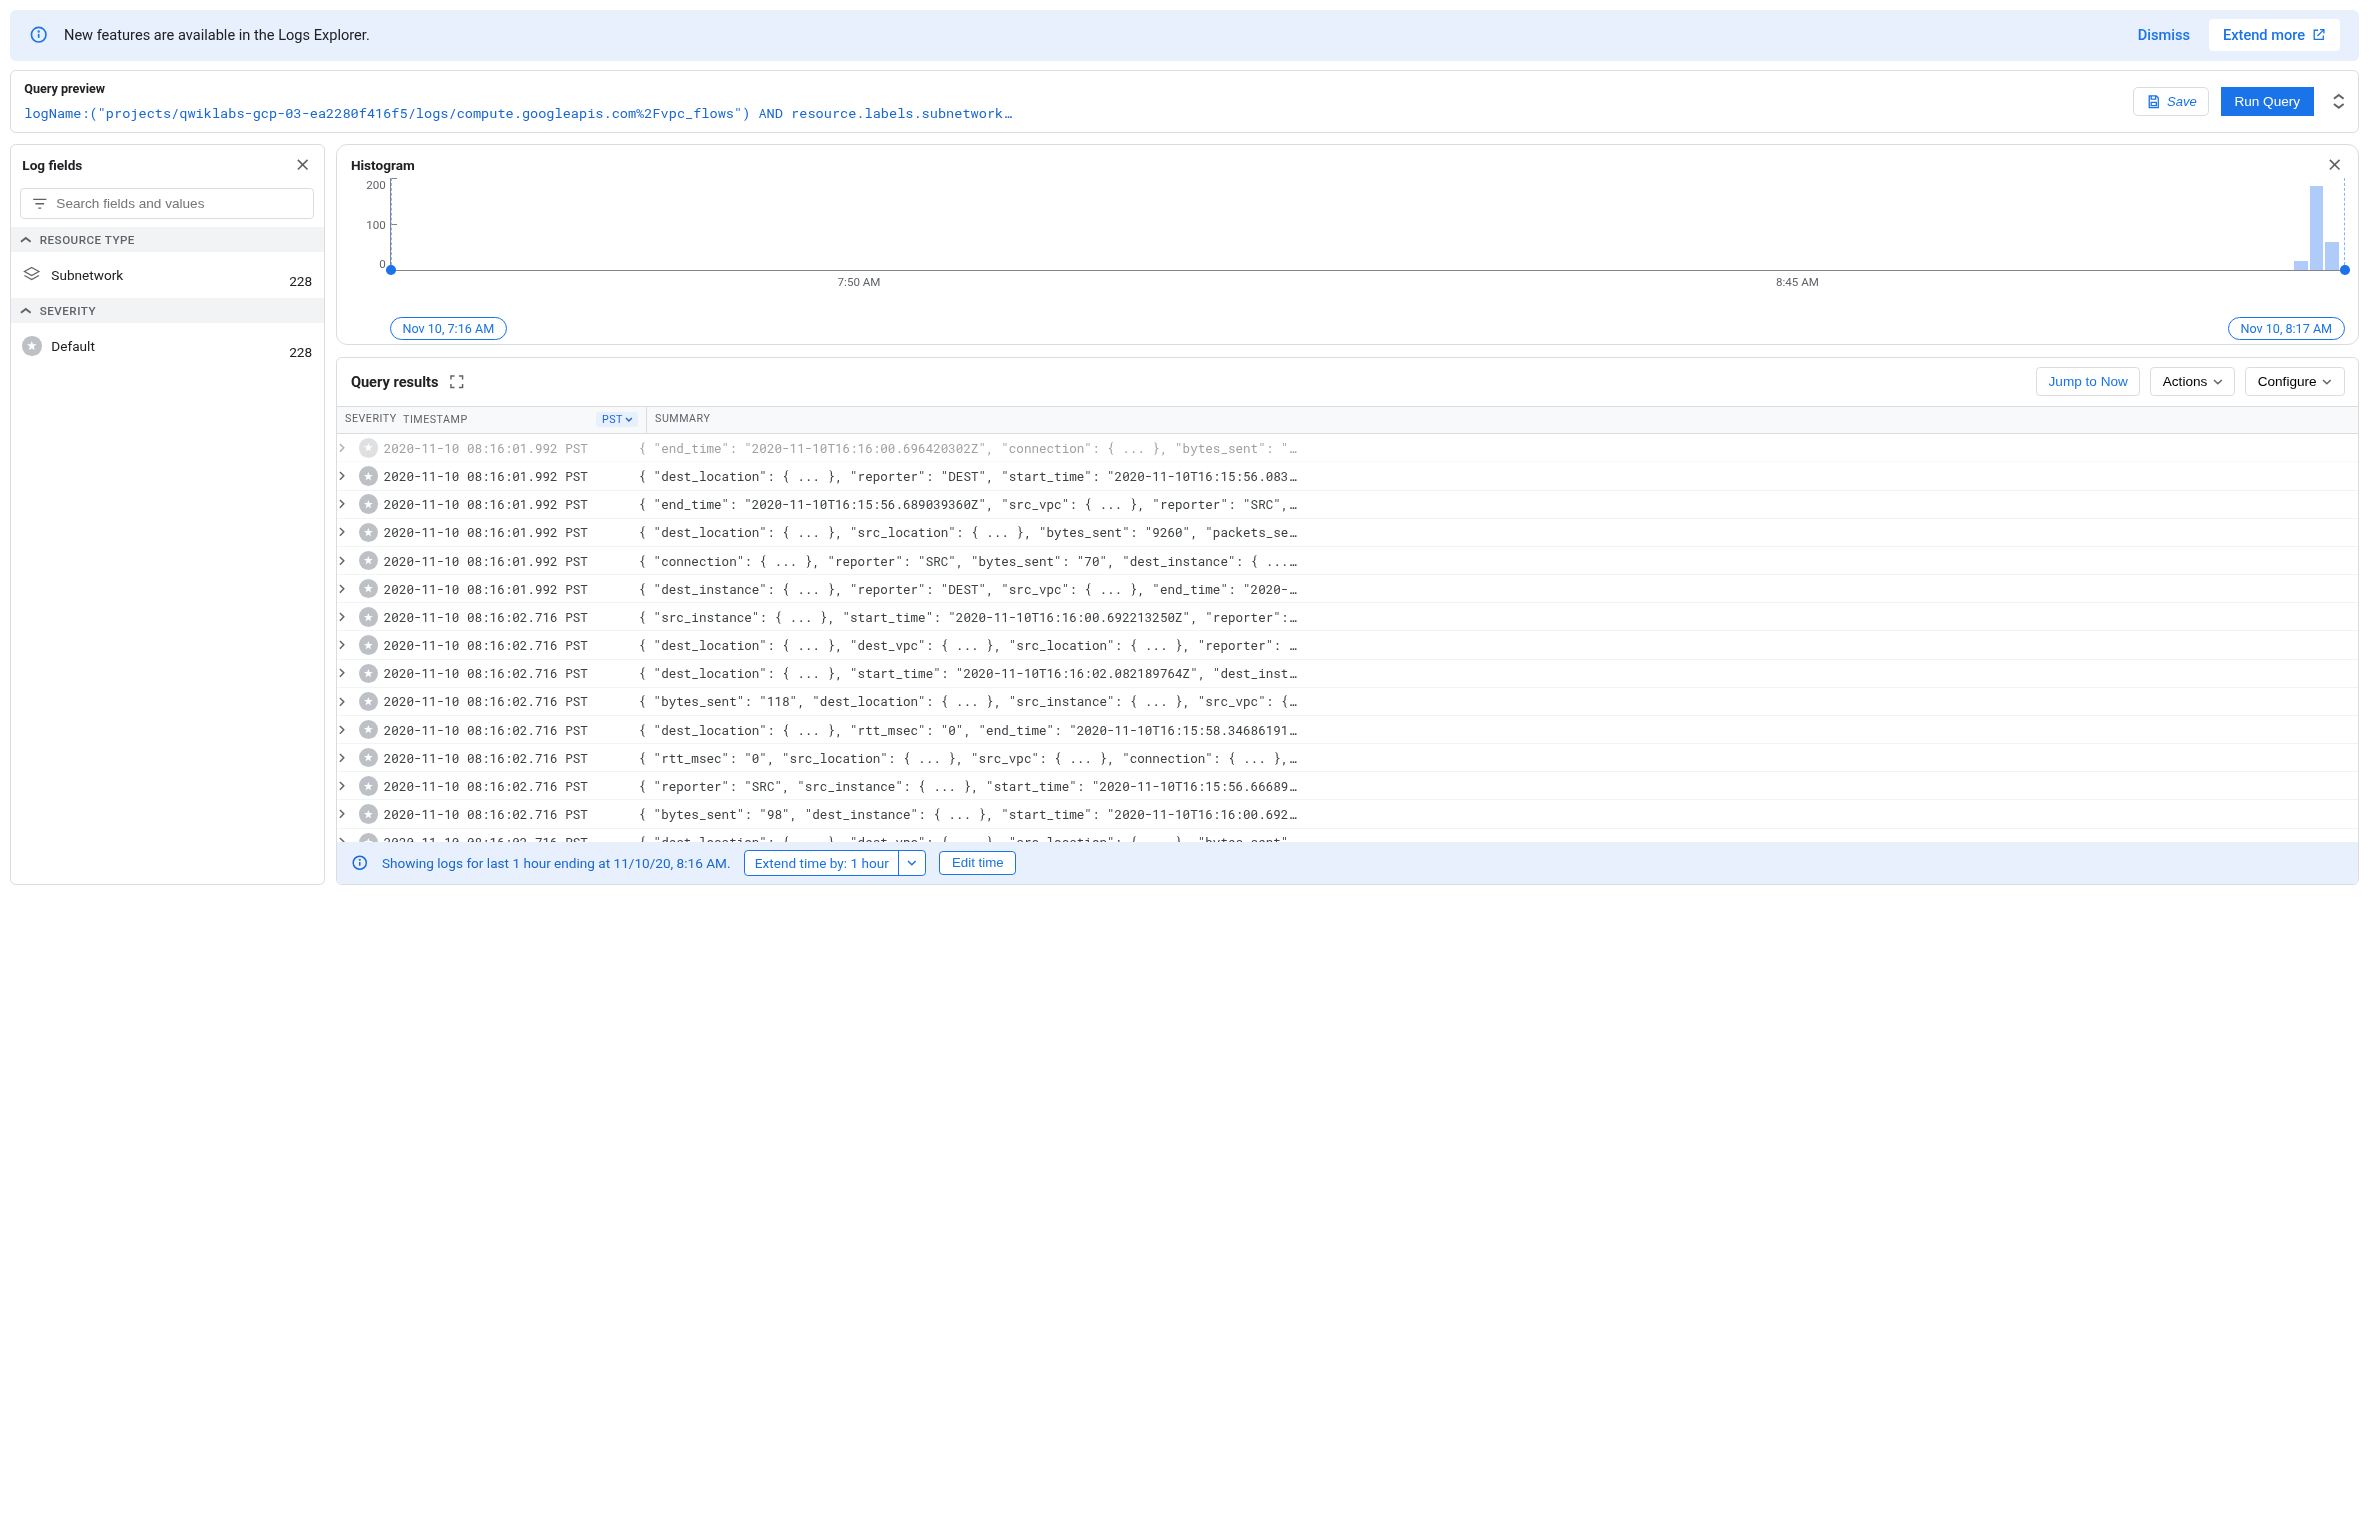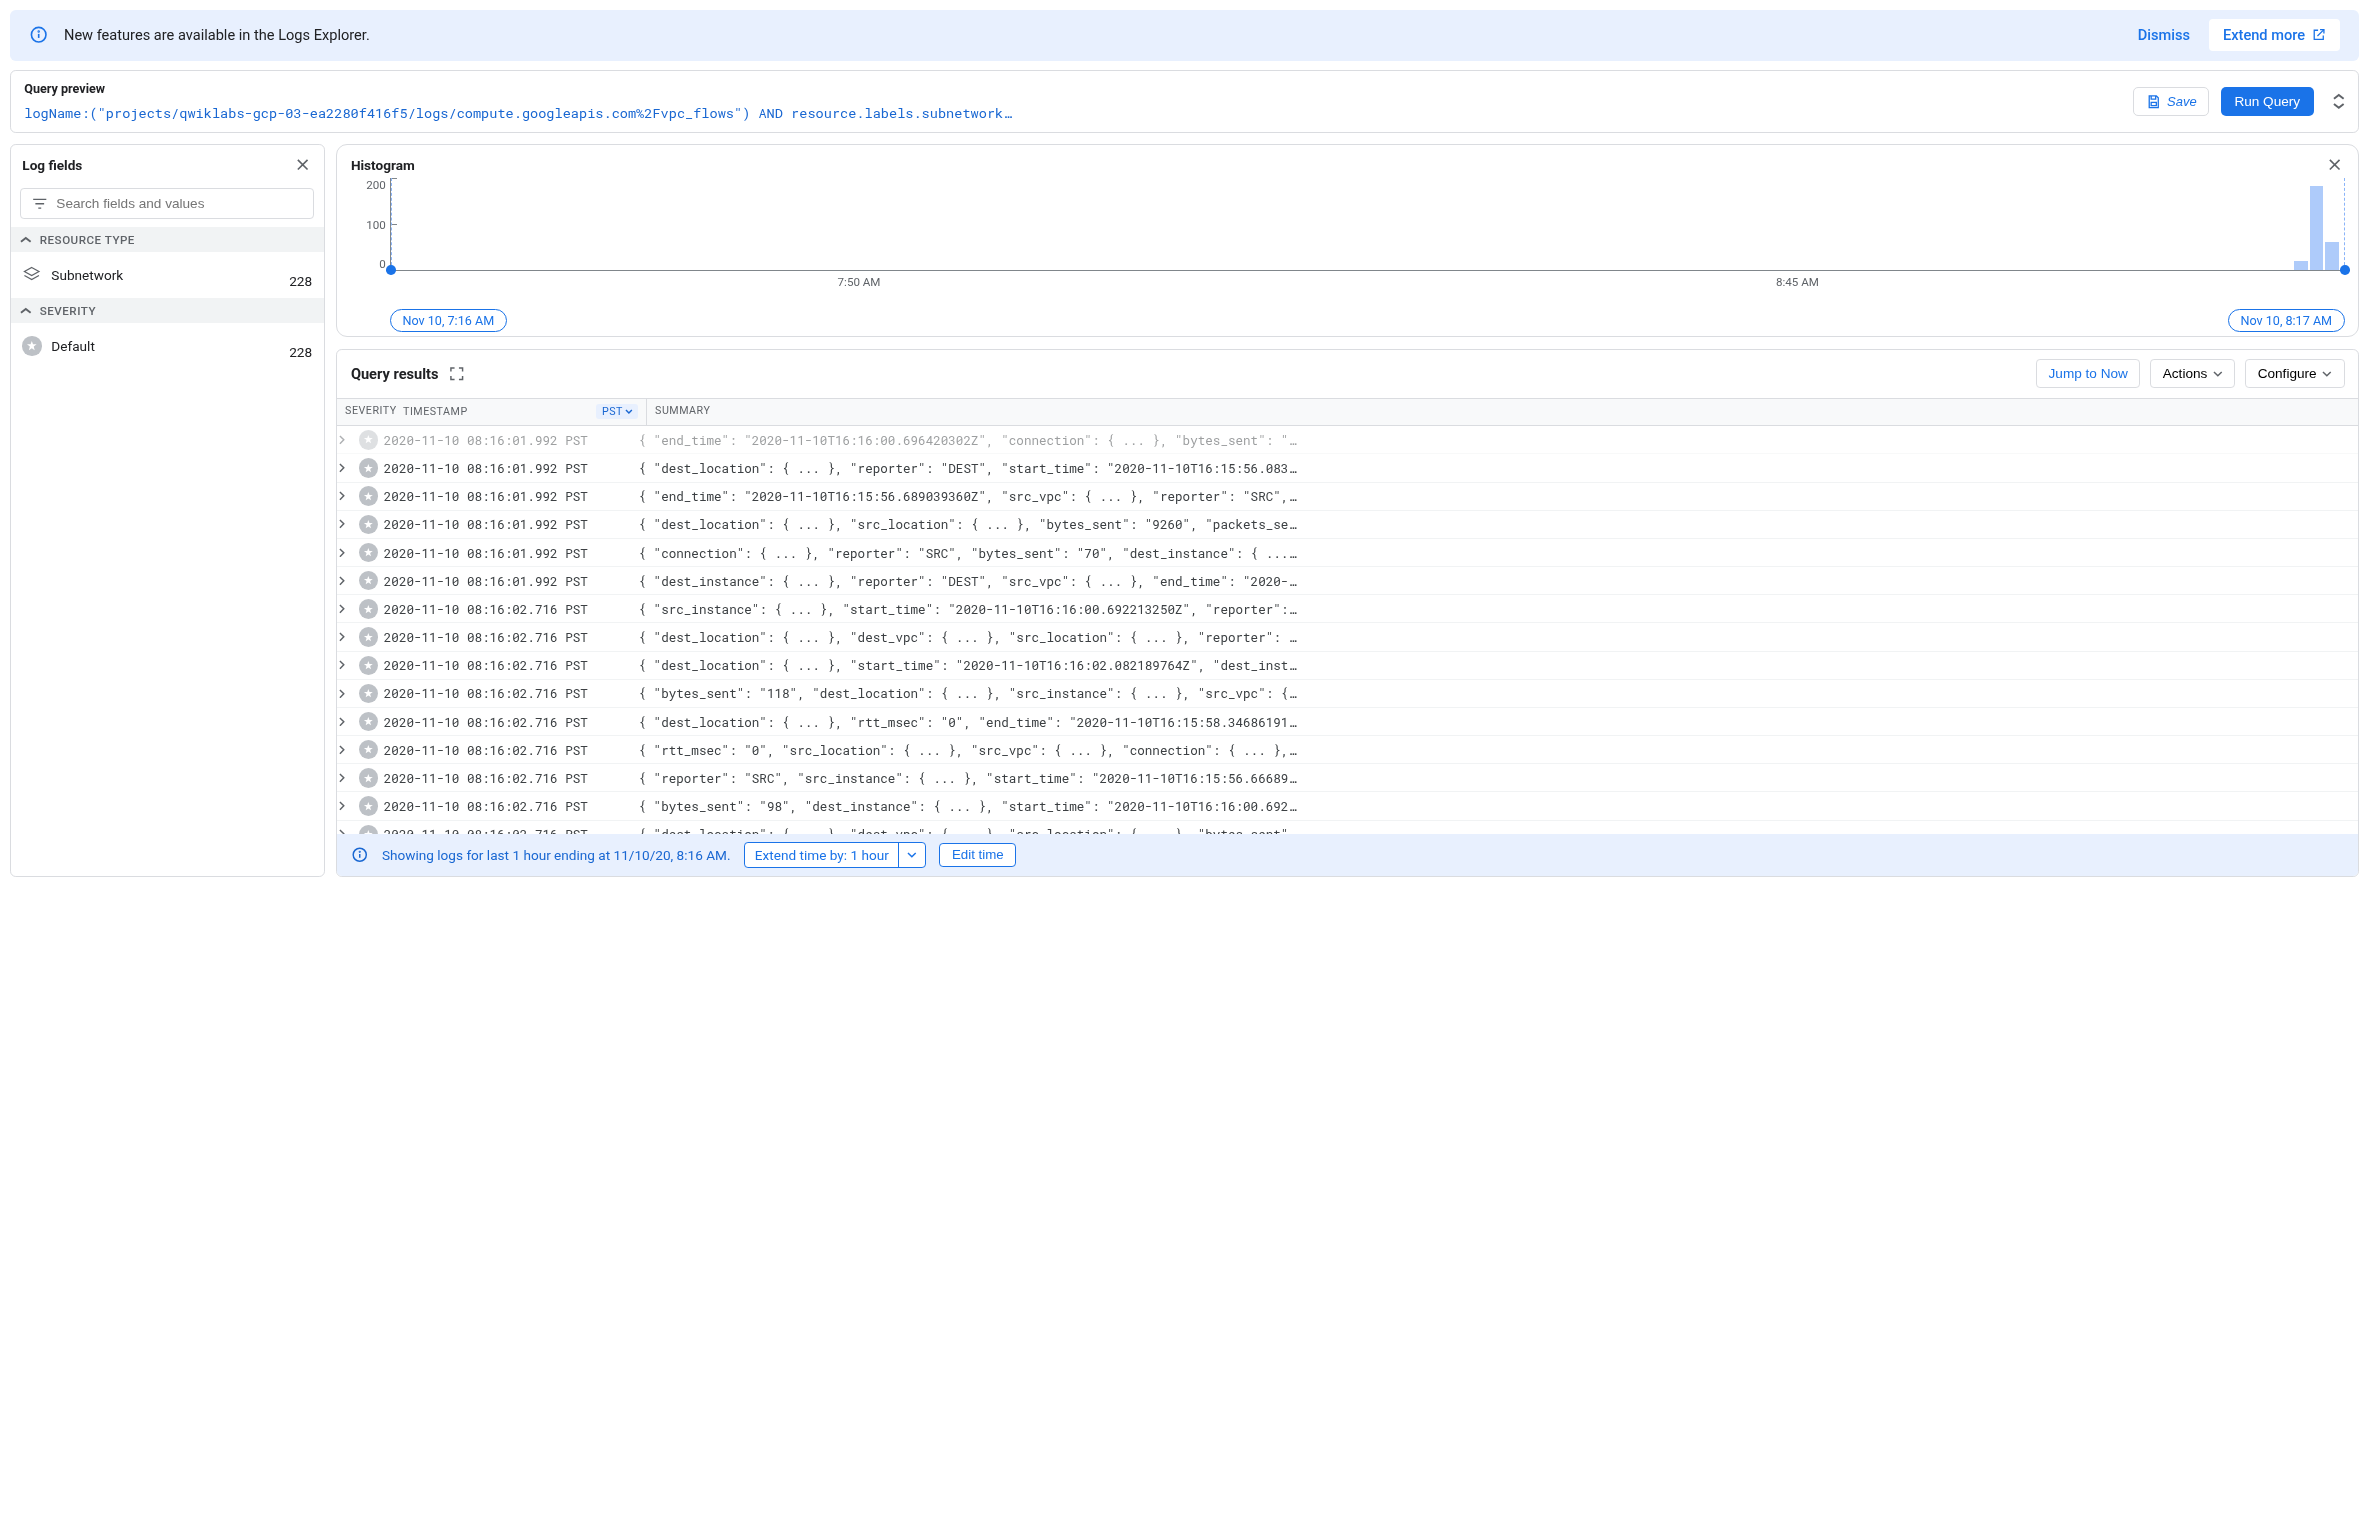--- a/index.html
+++ b/index.html
@@ -11,21 +11,21 @@
 .banner-text { flex: 1; font-size: 14.6px; color: #202124; }
 .banner-dismiss { color: #1a73e8; font-weight: 500; margin-right: 19.4px; cursor: pointer; font-size: 14.6px; }
 .banner-learn { background: #fff; color: #1a73e8; font-weight: 500; padding: 6.8px 13.6px; border-radius: 3.9px; cursor: pointer; display: inline-flex; align-items: center; gap: 5.8px; font-size: 14.6px; }
 
 
 .query-preview { border: 1px solid #dadce0; border-radius: 5.8px; margin: 0 9.7px 11.6px 9.7px; padding: 9.7px 13.6px; display: flex; align-items: center; gap: 11.6px; }
 .qp-left { flex: 1; min-width: 0; }
 .qp-title { font-weight: 700; font-size: 12.6px; color: #202124; margin-bottom: 8px; }
 .qp-query { font-family: 'Roboto Mono', monospace; color: #1967d2; font-size: 13.6px; white-space: nowrap; overflow: hidden; text-overflow: ellipsis; }
 .btn-save { border: 1px solid #dadce0; background: #fff; color: #1a73e8; font-weight: 500; padding: 5.8px 11.6px; border-radius: 5px; display: inline-flex; align-items: center; gap: 5.8px; cursor: pointer; font-size: 13px; font-style: italic; }
-.btn-run { background: #1a73e8; color: #fff; font-weight: 500; padding: 6.8px 13.6px; border: none; border-radius: 5px; cursor: pointer; font-size: 13.6px; }
+.btn-run { background: #1a73e8; color: #fff; font-weight: 500; padding: 6.8px 13.6px; border: none; border-radius: 0; cursor: pointer; font-size: 13.6px; }
 .qp-toggle { display: flex; flex-direction: column; gap: 1.9px; margin-left: 7.8px; color: #5f6368; cursor: pointer; }
 
 
 .main { display: flex; gap: 11.6px; padding: 0 9.7px 9.7px 9.7px; align-items: stretch; }
 .left-col { width: 315px; flex-shrink: 0; }
 .right-col { flex: 1; min-width: 0; display: flex; flex-direction: column; gap: 11.6px; }
 
 
 .panel { border: 1px solid #dadce0; border-radius: 5.8px; background: #fff; }
 .panel-header { display: flex; align-items: center; padding: 9.7px 11.6px; }
@@ -221,21 +221,21 @@
               <div class="bar" style="height: 9.3px;"></div>
               <div class="bar" style="height: 84px;"></div>
               <div class="bar" style="height: 28px;"></div>
             </div>
         </div>
         <div class="x-ticks" id="x-ticks">
             <span class="x-tick" style="left: 24%;">7:50 AM</span>
             <span class="x-tick" style="left: 72%;">8:45 AM</span>
           </div>
       </div>
-      <div style="position:relative; height:25px; margin-top:11px;">
+      <div style="position:relative; height:25px; margin-top:19px;">
         <span class="time-chip left">Nov 10, 7:16 AM</span>
         <span class="time-chip right">Nov 10, 8:17 AM</span>
       </div>
     </div>
 
     <div class="results">
       <div class="results-header">
         <span class="results-title">Query results</span>
         <span class="expand-icon">
           <svg width="17.5" height="17.5" viewBox="0 0 24 24" fill="none" stroke="#5f6368" stroke-width="2">

